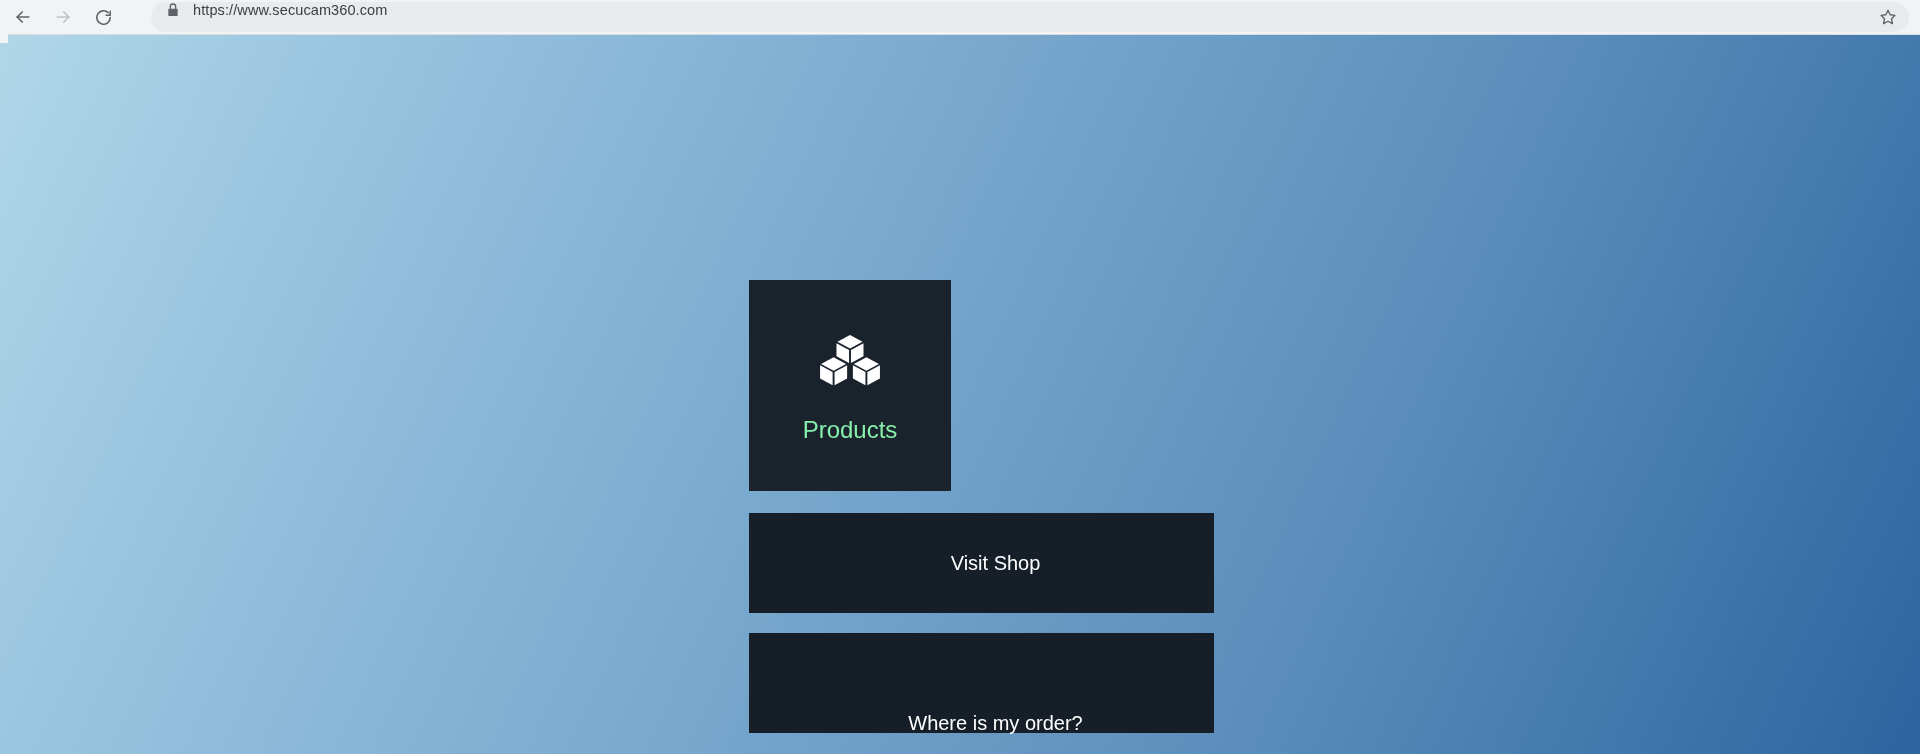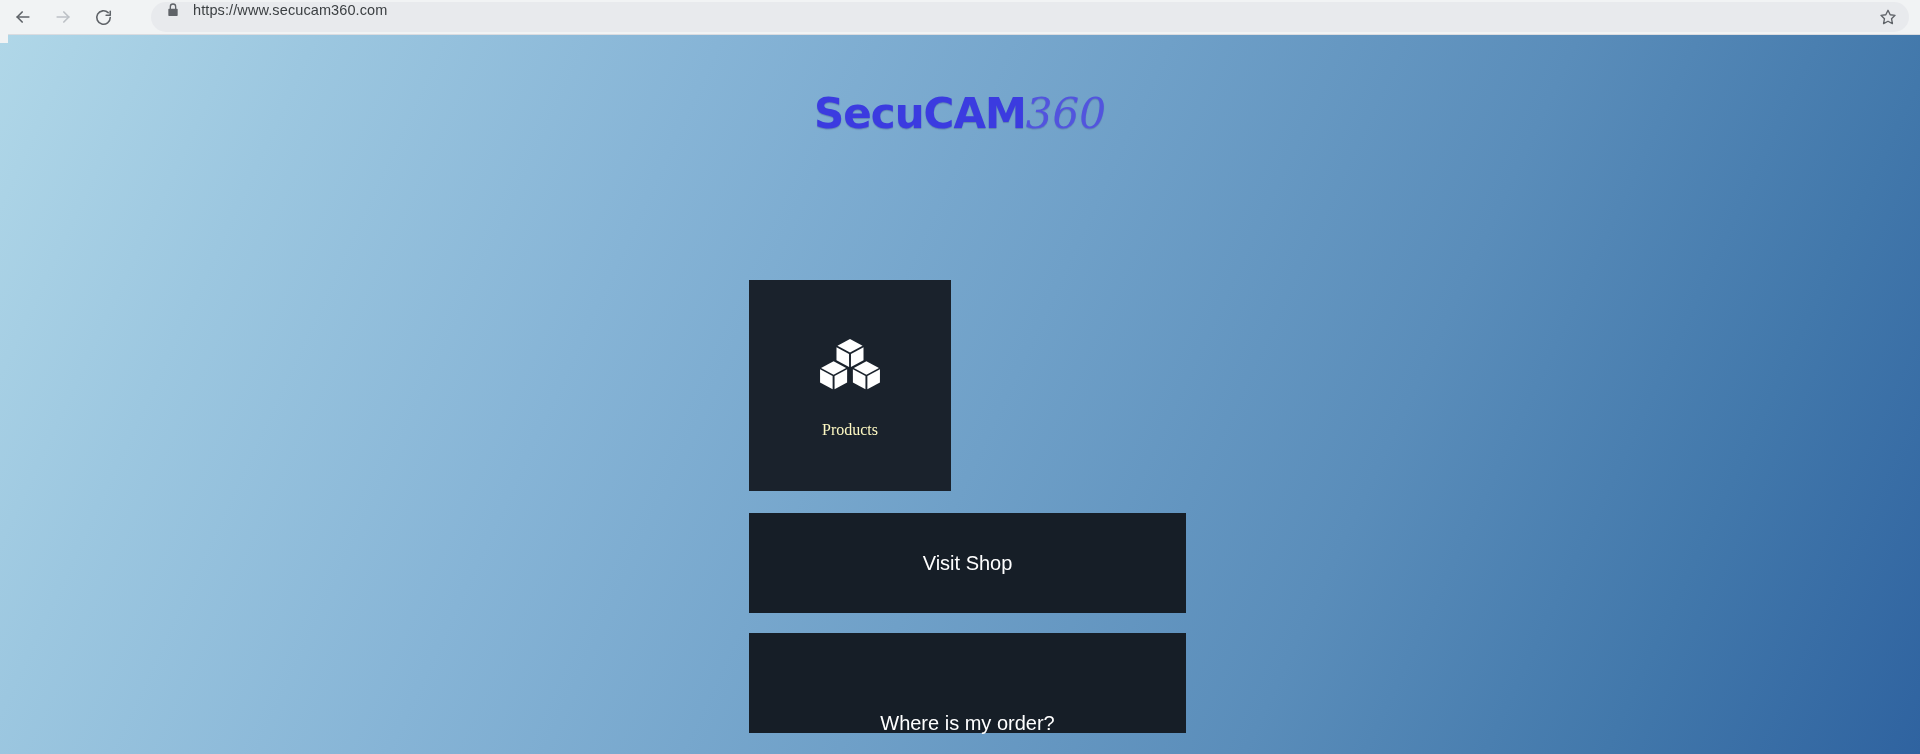--- a/index.html
+++ b/index.html
@@ -157,36 +157,37 @@
   #tile-contact  { left: 235px; }
 
   .tile-icon {
     height: 62px;
     display: flex;
     align-items: center;
     justify-content: center;
     margin-bottom: 26px;
   }
   .tile-label {
-    color: #fef9c3;
-    font-size: 16px;
-    font-family: Liberation Serif, serif;
+    color: #86efac;
+    font-size: 24px;
+    font-family: Liberation Sans, sans-serif;
     line-height: 1;
   }
 
   
   .wide-btn {
     position: absolute;
     left: 749px;
     width: 437px;
     background: #161e27;
     display: flex;
     align-items: center;
     justify-content: center;
     cursor: pointer;
+    padding-left: 28px;
   }
   #btn-visit-shop {
     top: 478px;
     height: 100px;
   }
   #btn-where-order {
     top: 598px;
     height: 100px;
     align-items: flex-end;
   }
@@ -240,23 +241,20 @@
       <svg width="18" height="18" viewBox="0 0 24 24" fill="none" stroke="#5f6368" stroke-width="1.8" stroke-linejoin="round">
         <polygon points="12 3 14.9 9 21.4 9.8 16.7 14.3 17.9 20.8 12 17.7 6.1 20.8 7.3 14.3 2.6 9.8 9.1 9"></polygon>
       </svg>
     </span>
   </div>
 </div>
 <div id="chrome-sliver"></div>
 
 <div id="page">
 
-  <div id="site-logo">
-    <span id="logo-secucam">SecuCAM</span><span id="logo-360">360</span>
-  </div>
 
   <div id="tile-row">
 
     <div class="tile" id="tile-products">
       <div class="tile-icon">
         <svg width="62" height="56" viewBox="0 0 64 58" fill="#ffffff">
 
           <polygon points="32,2 45,9 32,16 19,9"></polygon>
           <polygon points="18,10.5 31,17.5 31,31 18,24"></polygon>
           <polygon points="33,17.5 46,10.5 46,24 33,31"></polygon>

